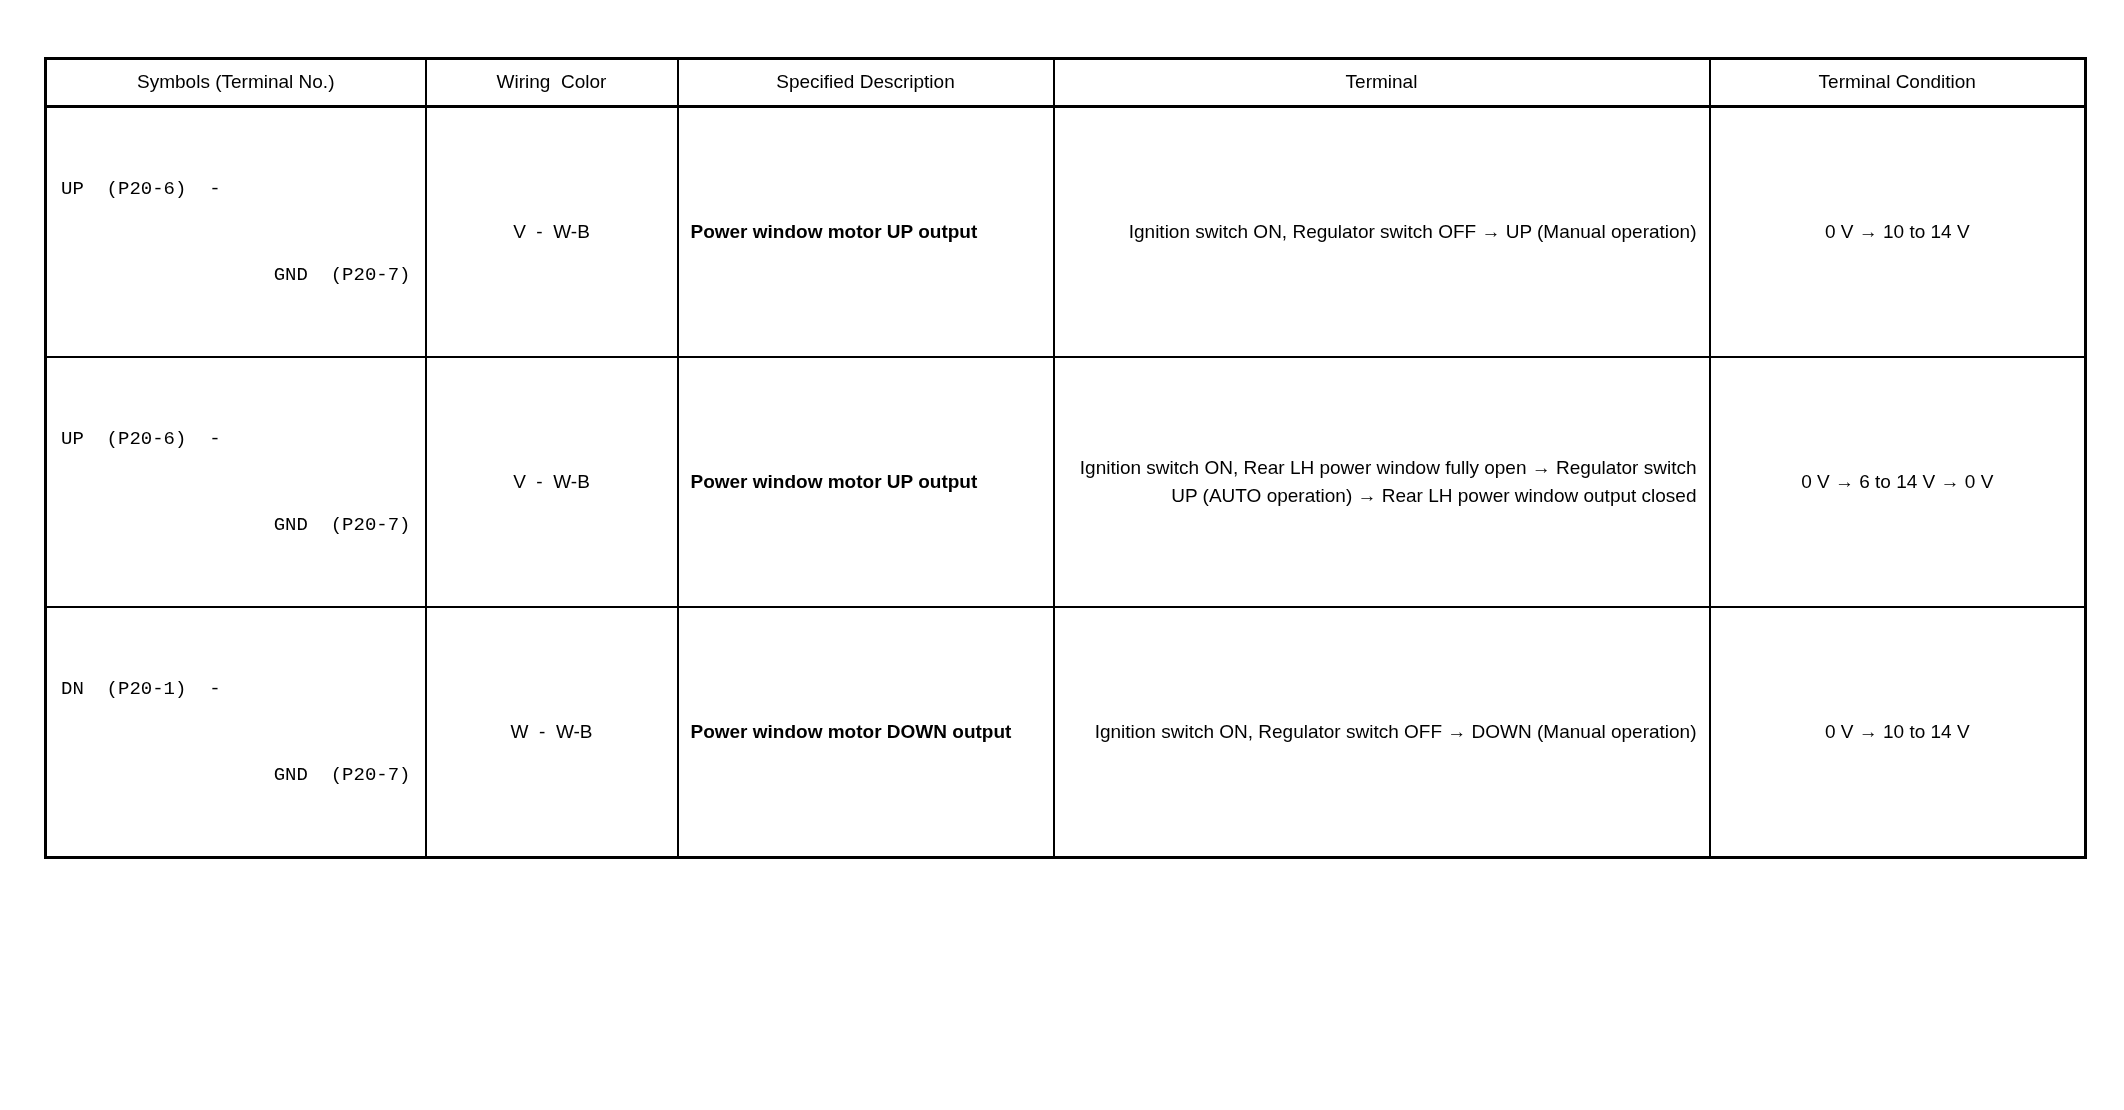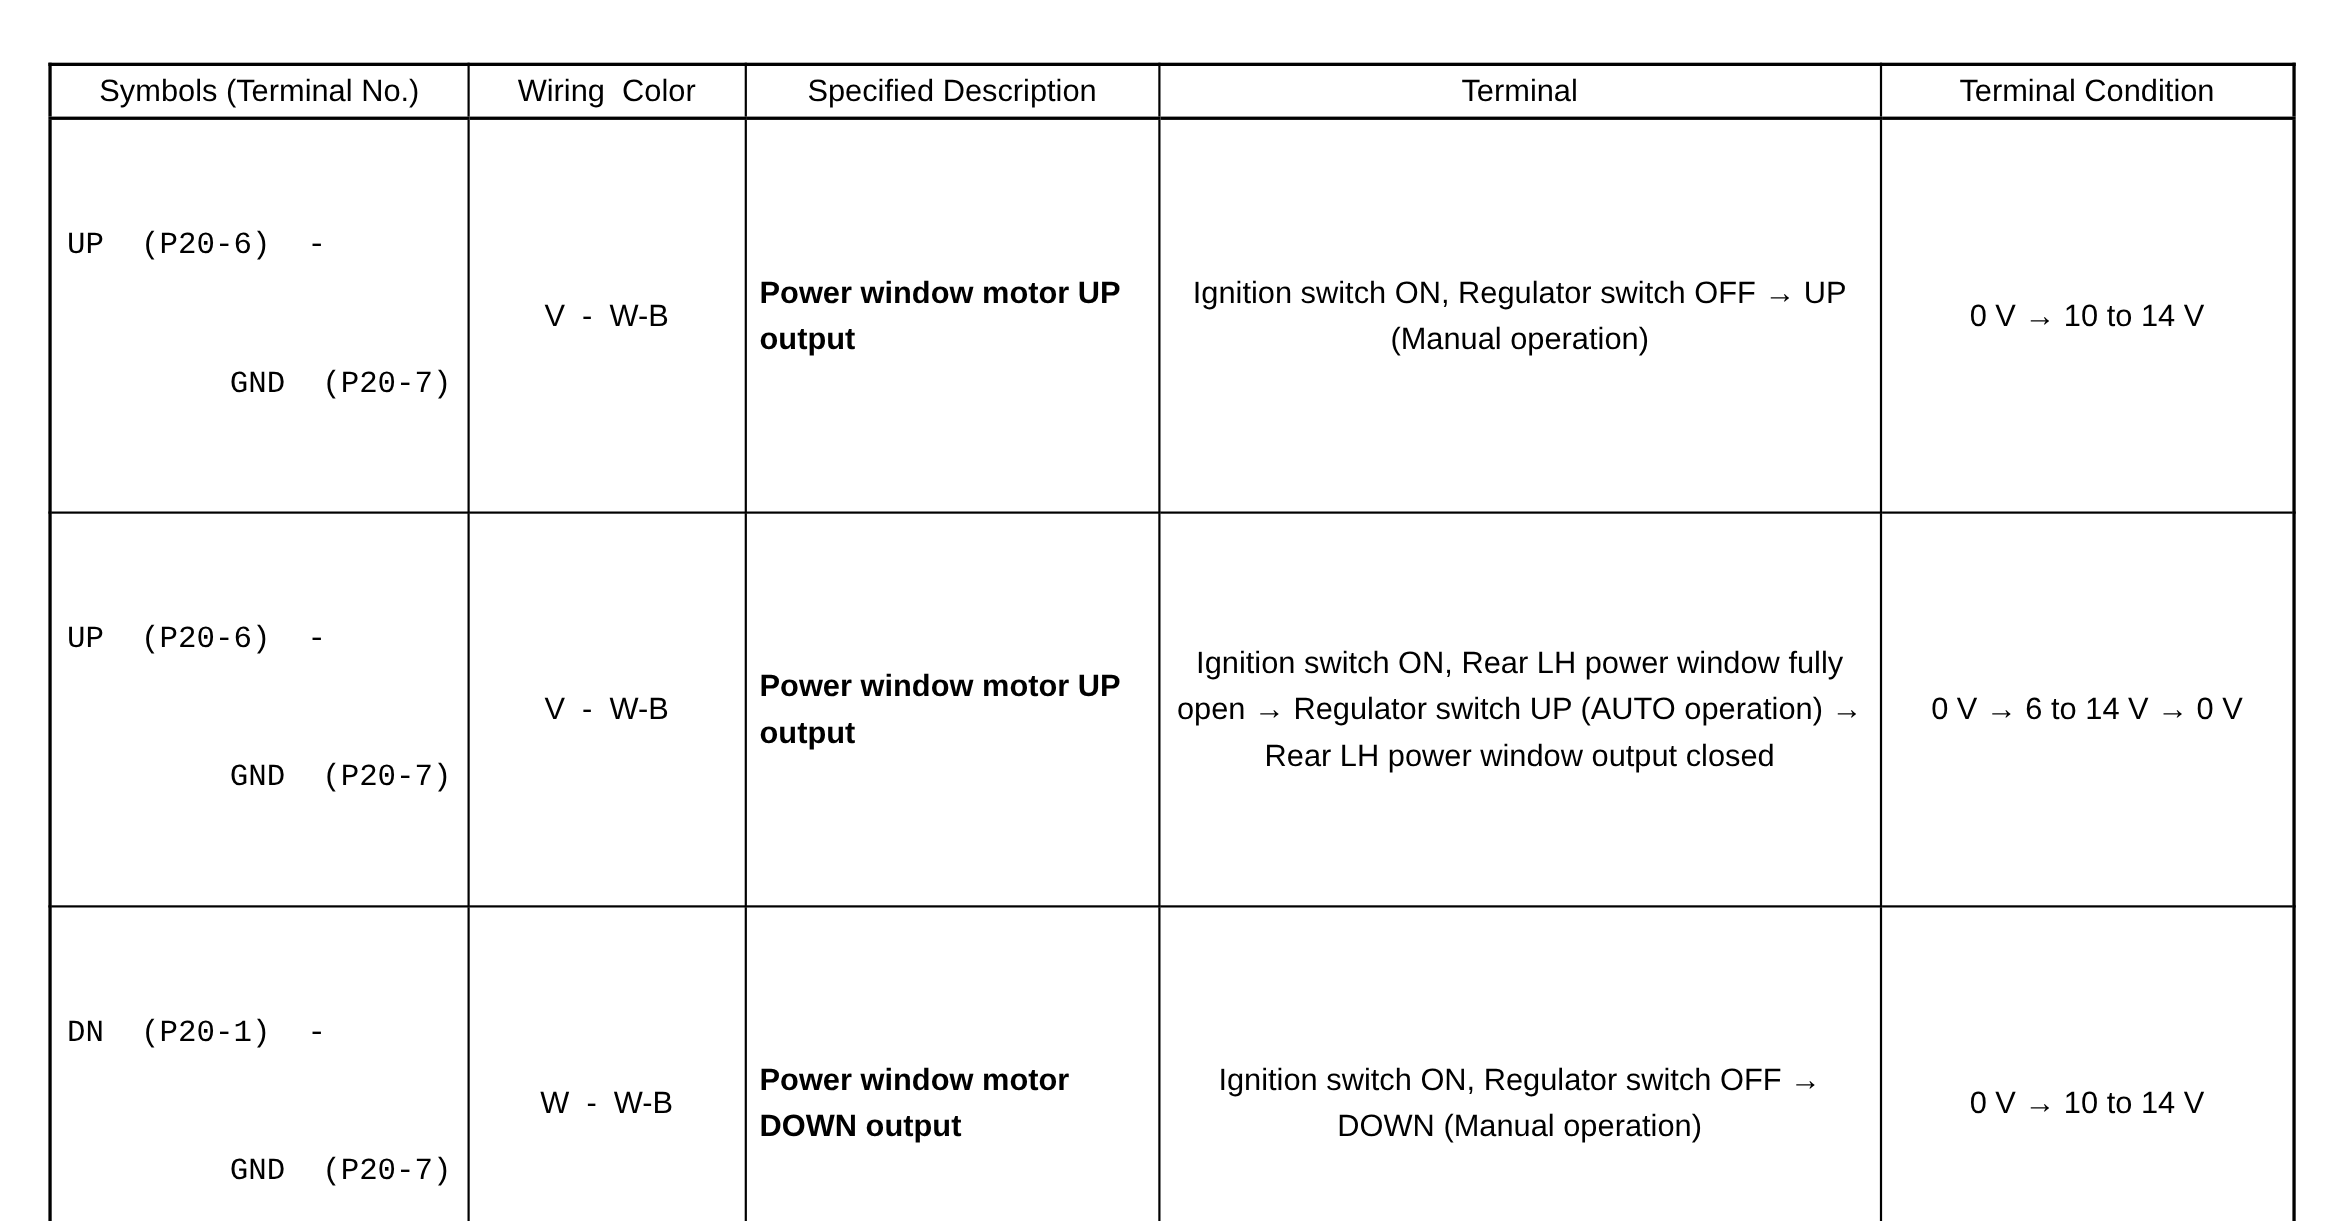--- a/index.html
+++ b/index.html
@@ -15,38 +15,38 @@
 
   table.spec {
     border-collapse: collapse;
     table-layout: fixed;
     width: 2040px;
     border: 3px solid #000;
   }
   th, td {
     border: 2px solid #000;
     vertical-align: middle;
-    font-size: 28px;
+    font-size: 19px;
     line-height: 1.5;
     font-weight: normal;
     white-space: pre-wrap;
     overflow: hidden;
   }
   thead th {
     height: 48px;
     text-align: center;
     padding: 2px 8px;
     border-bottom: 3px solid #000;
   }
   td { padding: 10px 12px; }
 
   td.cell-sym  { padding: 10px 14px; font-family: Liberation Mono, monospace; }
   td.cell-wire { text-align: center; }
   td.cell-desc { text-align: left; font-weight: bold; }
-  td.cell-cond { text-align: center; }
+  td.cell-cond { text-align: right; }
   td.cell-spec { text-align: center; }
 
   tr.row-s  { height: 105px; }
   tr.row-l  { height: 192px; }
 
   .sym-l1 { text-align: left; }
   .sym-l2 { text-align: right; }
 </style>
 </head>
 <body>

